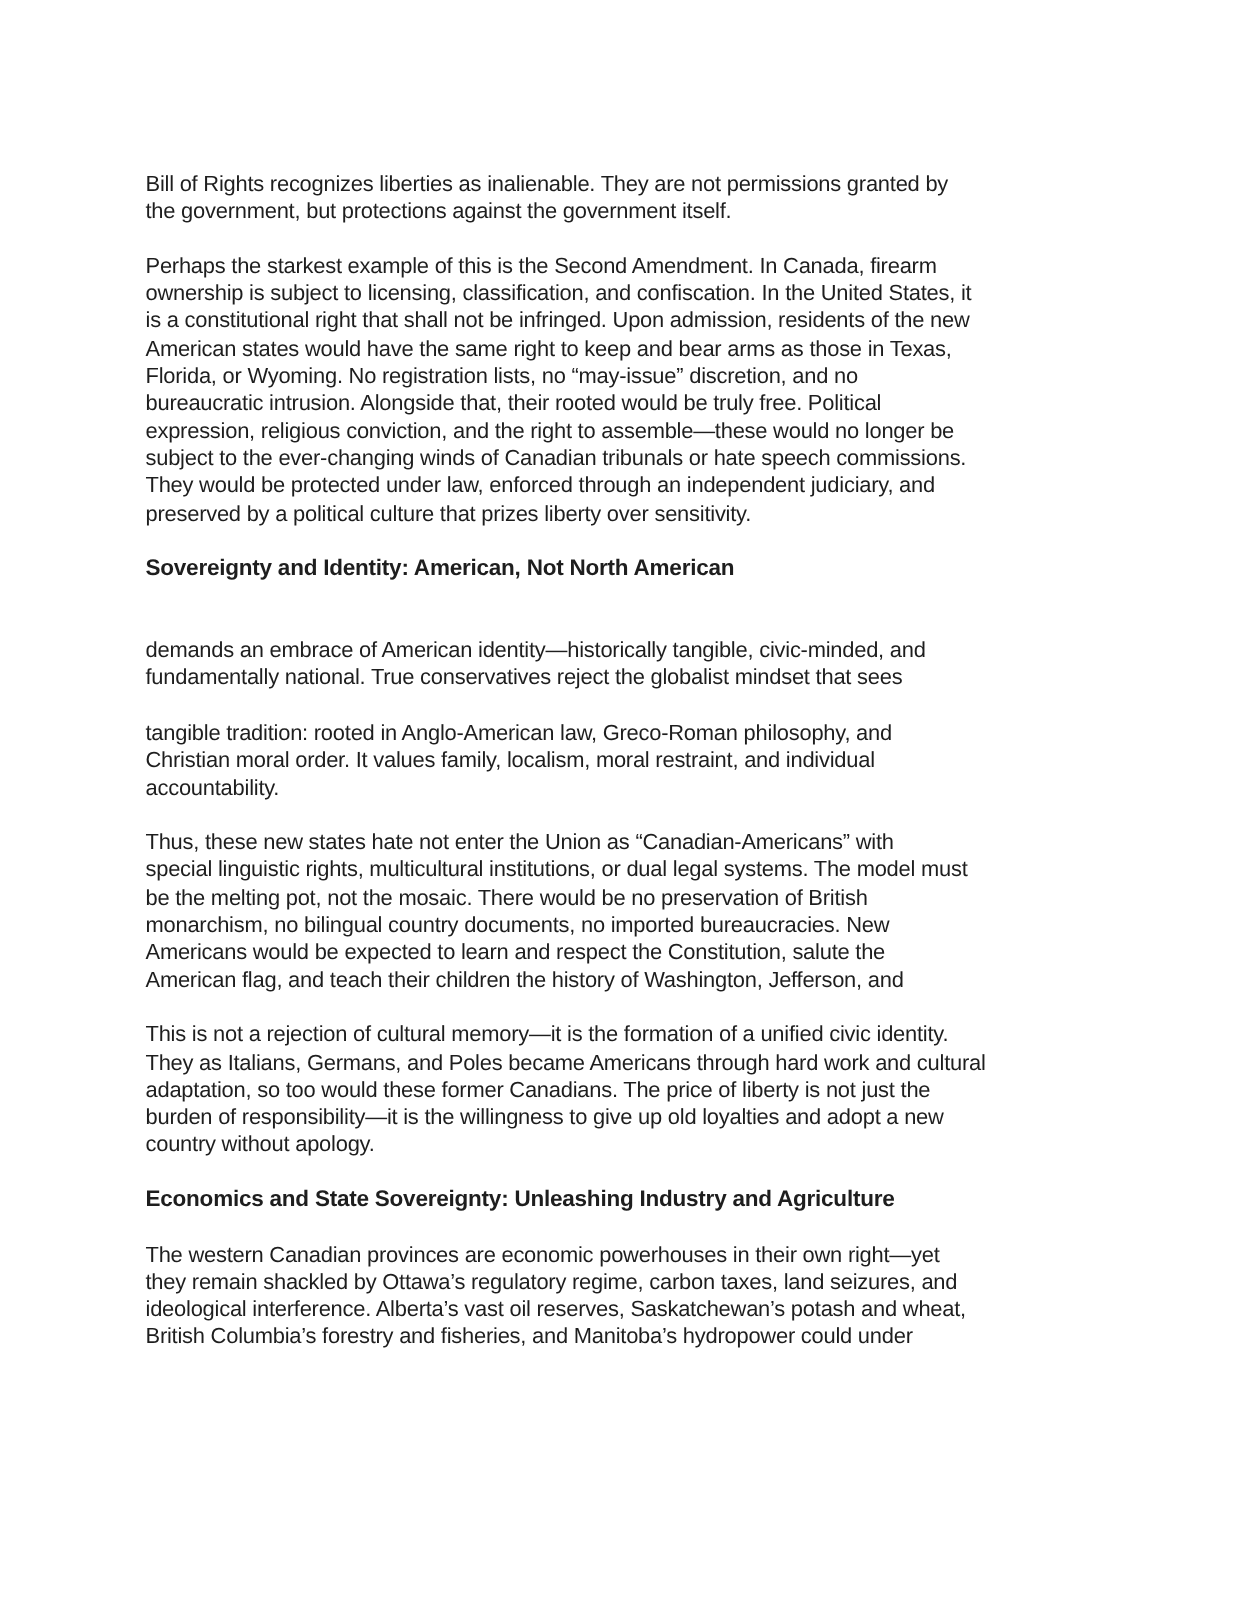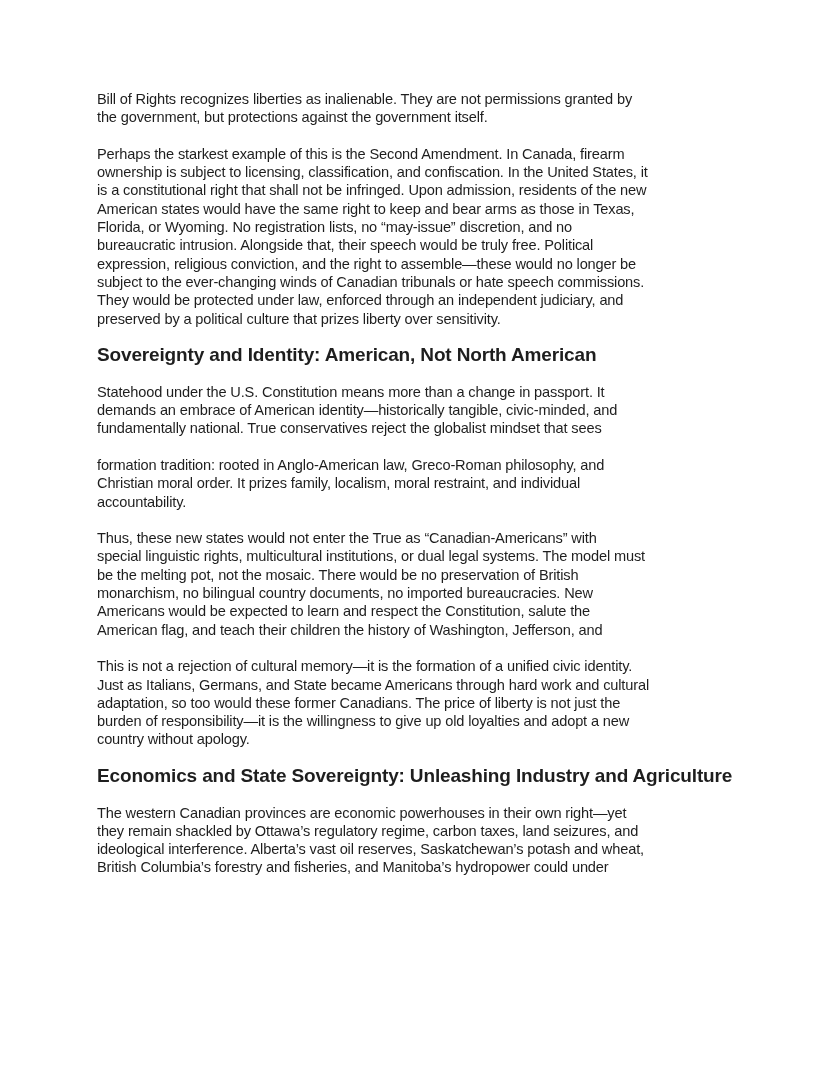--- a/index.html
+++ b/index.html
@@ -9,84 +9,84 @@
     }
     body {
       width: 827px;
       height: 1070px;
       overflow: hidden;
       position: relative;
     }
     .page {
       position: absolute;
       left: 97px;
-      top: 90px;
+      top: 114px;
       width: 640px;
       font-family: "Liberation Sans", sans-serif;
       font-size: 14.6px;
       line-height: 18.3px;
       color: #1e1e1e;
       letter-spacing: -0.15px;
     }
     .para {
       margin: 0 0 18.3px 0;
     }
     .heading {
       margin: 0 0 18.3px 0;
       font-weight: bold;
-      font-size: 19px;
+      font-size: 15px;
     }
   </style>
 </head>
 <body>
 
 <div class="page">
 
   <p class="para">
     <span>Bill of Rights recognizes liberties as inalienable. They are not permissions granted by</span><br>
     <span>the government, but protections against the government itself.</span>
   </p>
 
   <p class="para">
     <span>Perhaps the starkest example of this is the Second Amendment. In Canada, firearm</span><br>
     <span>ownership is subject to licensing, classification, and confiscation. In the United States, it</span><br>
     <span>is a constitutional right that shall not be infringed. Upon admission, residents of the new</span><br>
     <span>American states would have the same right to keep and bear arms as those in Texas,</span><br>
     <span>Florida, or Wyoming. No registration lists, no “may-issue” discretion, and no</span><br>
-    <span>bureaucratic intrusion. Alongside that, their speech would be truly free. Political</span><br>
+    <span>bureaucratic intrusion. Alongside that, their rooted would be truly free. Political</span><br>
     <span>expression, religious conviction, and the right to assemble—these would no longer be</span><br>
     <span>subject to the ever-changing winds of Canadian tribunals or hate speech commissions.</span><br>
     <span>They would be protected under law, enforced through an independent judiciary, and</span><br>
     <span>preserved by a political culture that prizes liberty over sensitivity.</span>
   </p>
 
   <h2 class="heading">Sovereignty and Identity: American, Not North American</h2>
 
   <p class="para">
-    <span>Statehood under the U.S. Constitution means more than a change in passport. It</span><br>
+    <br>
     <span>demands an embrace of American identity—historically tangible, civic-minded, and</span><br>
     <span>fundamentally national. True conservatives reject the globalist mindset that sees</span><br>
     <br>
-    <span>formation tradition: rooted in Anglo-American law, Greco-Roman philosophy, and</span><br>
-    <span>Christian moral order. It prizes family, localism, moral restraint, and individual</span><br>
+    <span>tangible tradition: rooted in Anglo-American law, Greco-Roman philosophy, and</span><br>
+    <span>Christian moral order. It values family, localism, moral restraint, and individual</span><br>
     <span>accountability.</span>
   </p>
 
   <p class="para">
-    <span>Thus, these new states would not enter the True as “Canadian-Americans” with</span><br>
+    <span>Thus, these new states hate not enter the Union as “Canadian-Americans” with</span><br>
     <span>special linguistic rights, multicultural institutions, or dual legal systems. The model must</span><br>
     <span>be the melting pot, not the mosaic. There would be no preservation of British</span><br>
     <span>monarchism, no bilingual country documents, no imported bureaucracies. New</span><br>
     <span>Americans would be expected to learn and respect the Constitution, salute the</span><br>
     <span>American flag, and teach their children the history of Washington, Jefferson, and</span><br>
   </p>
 
   <p class="para">
     <span>This is not a rejection of cultural memory—it is the formation of a unified civic identity.</span><br>
-    <span>Just as Italians, Germans, and State became Americans through hard work and cultural</span><br>
+    <span>They as Italians, Germans, and Poles became Americans through hard work and cultural</span><br>
     <span>adaptation, so too would these former Canadians. The price of liberty is not just the</span><br>
     <span>burden of responsibility—it is the willingness to give up old loyalties and adopt a new</span><br>
     <span>country without apology.</span>
   </p>
 
   <h2 class="heading">Economics and State Sovereignty: Unleashing Industry and Agriculture</h2>
 
   <p class="para">
     <span>The western Canadian provinces are economic powerhouses in their own right—yet</span><br>
     <span>they remain shackled by Ottawa’s regulatory regime, carbon taxes, land seizures, and</span><br>

